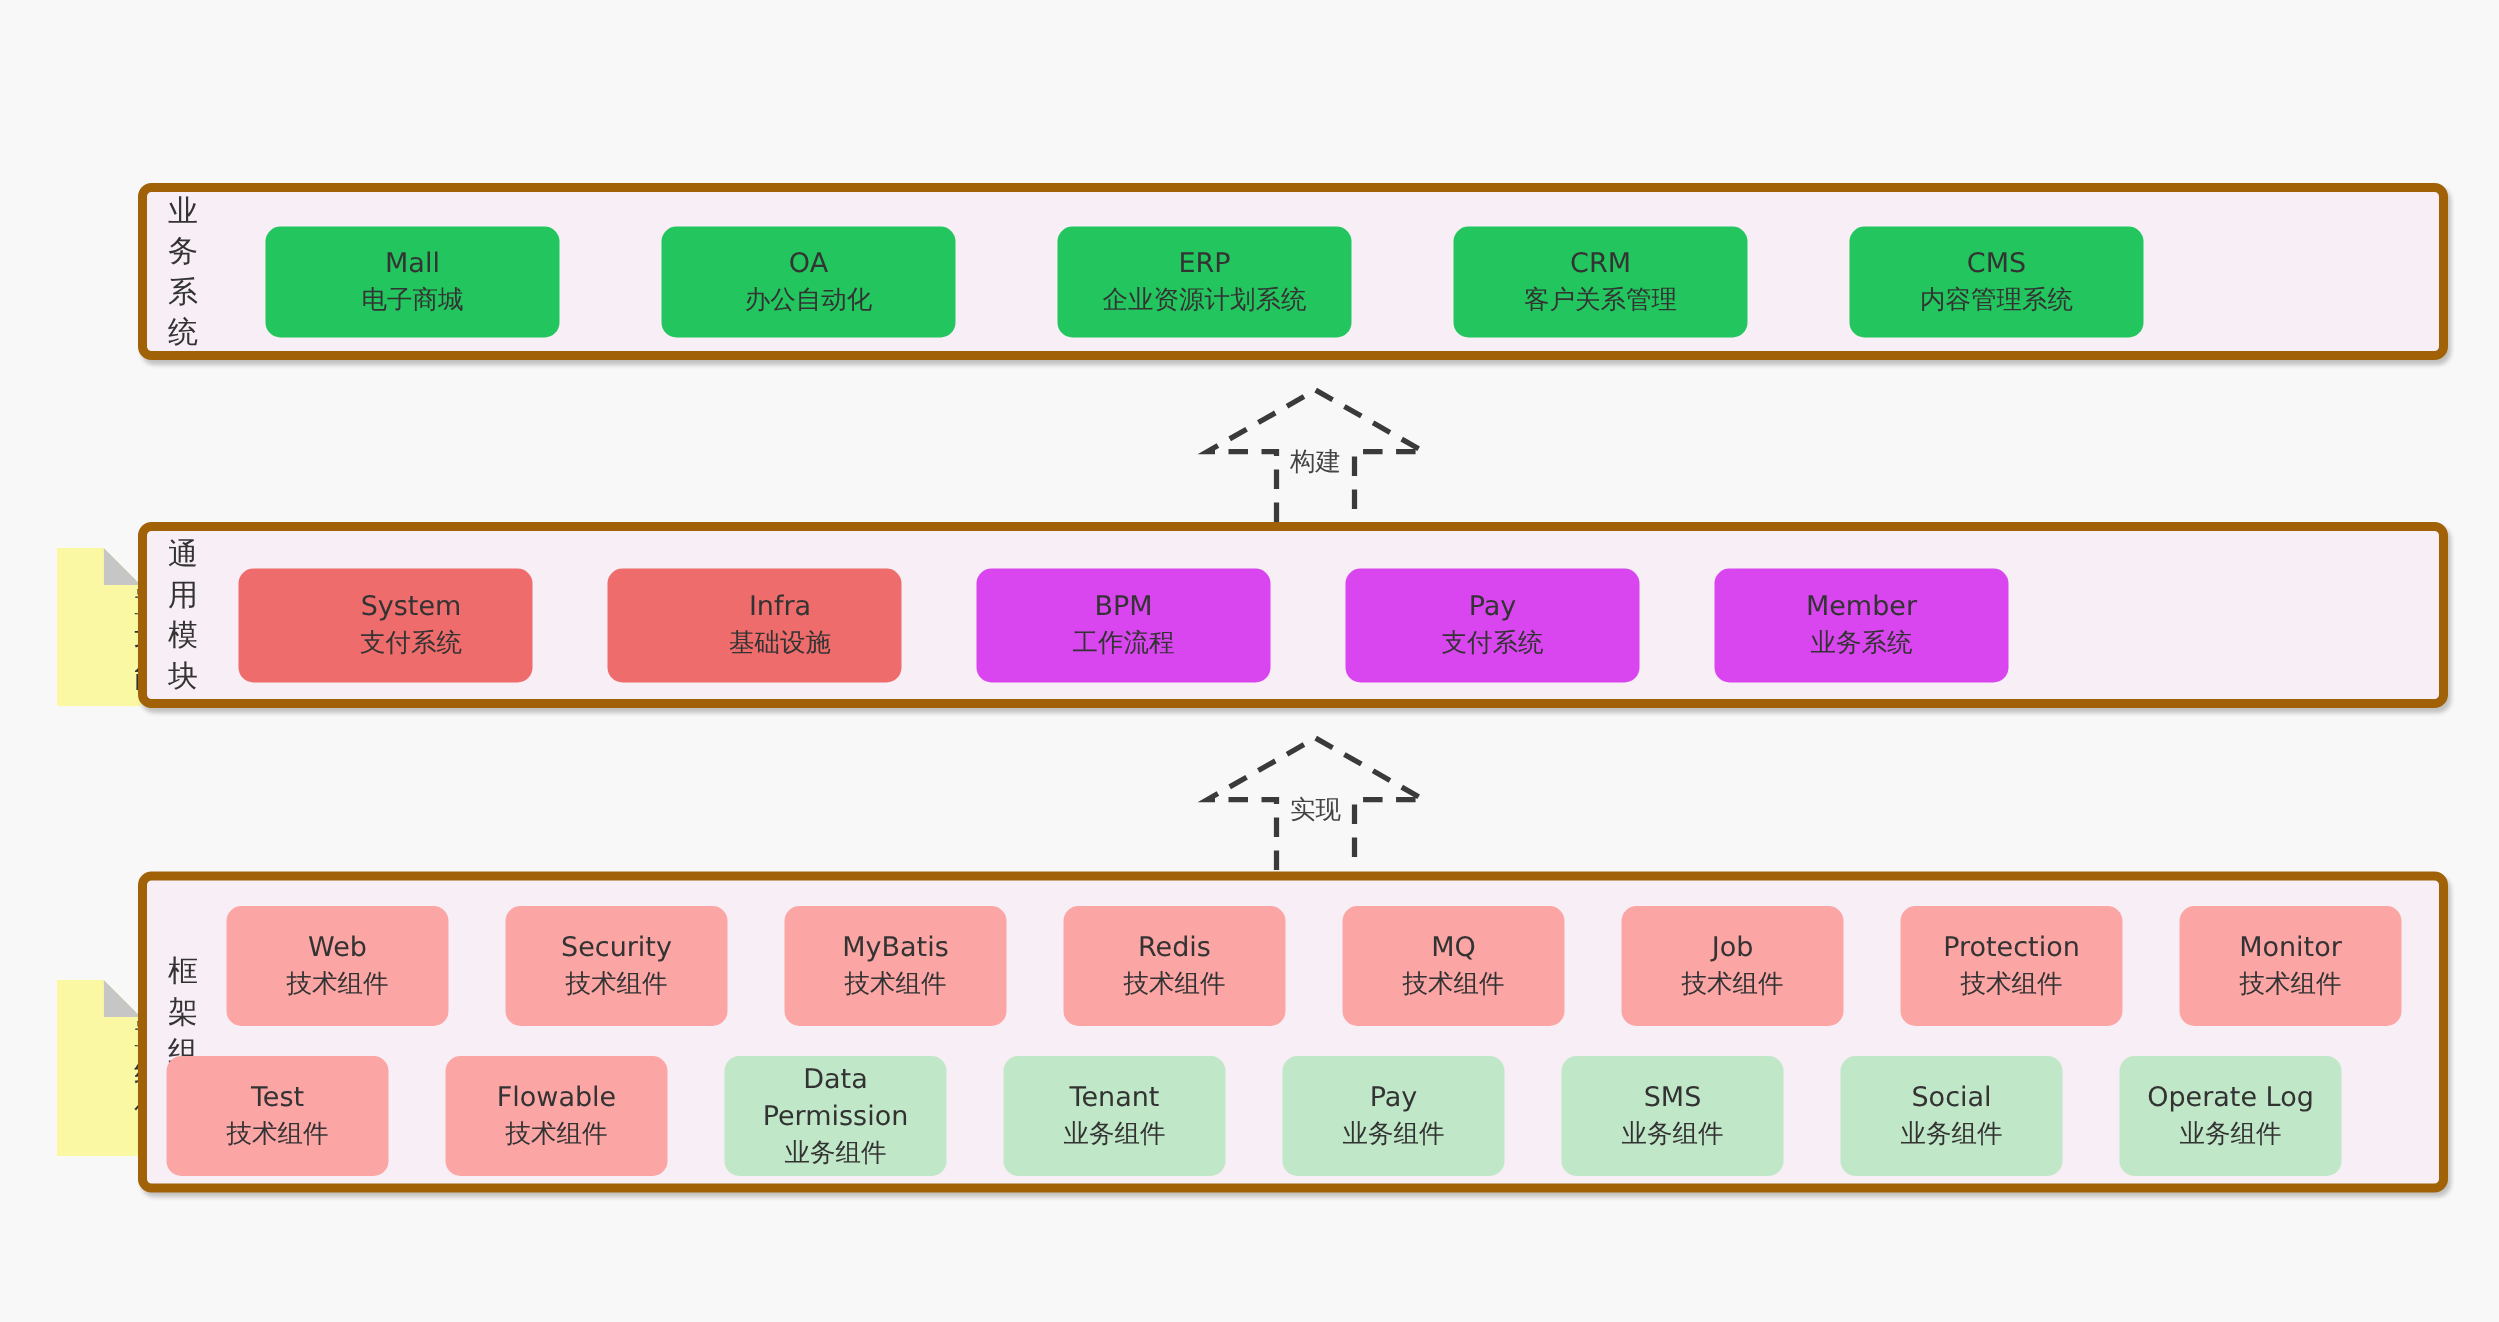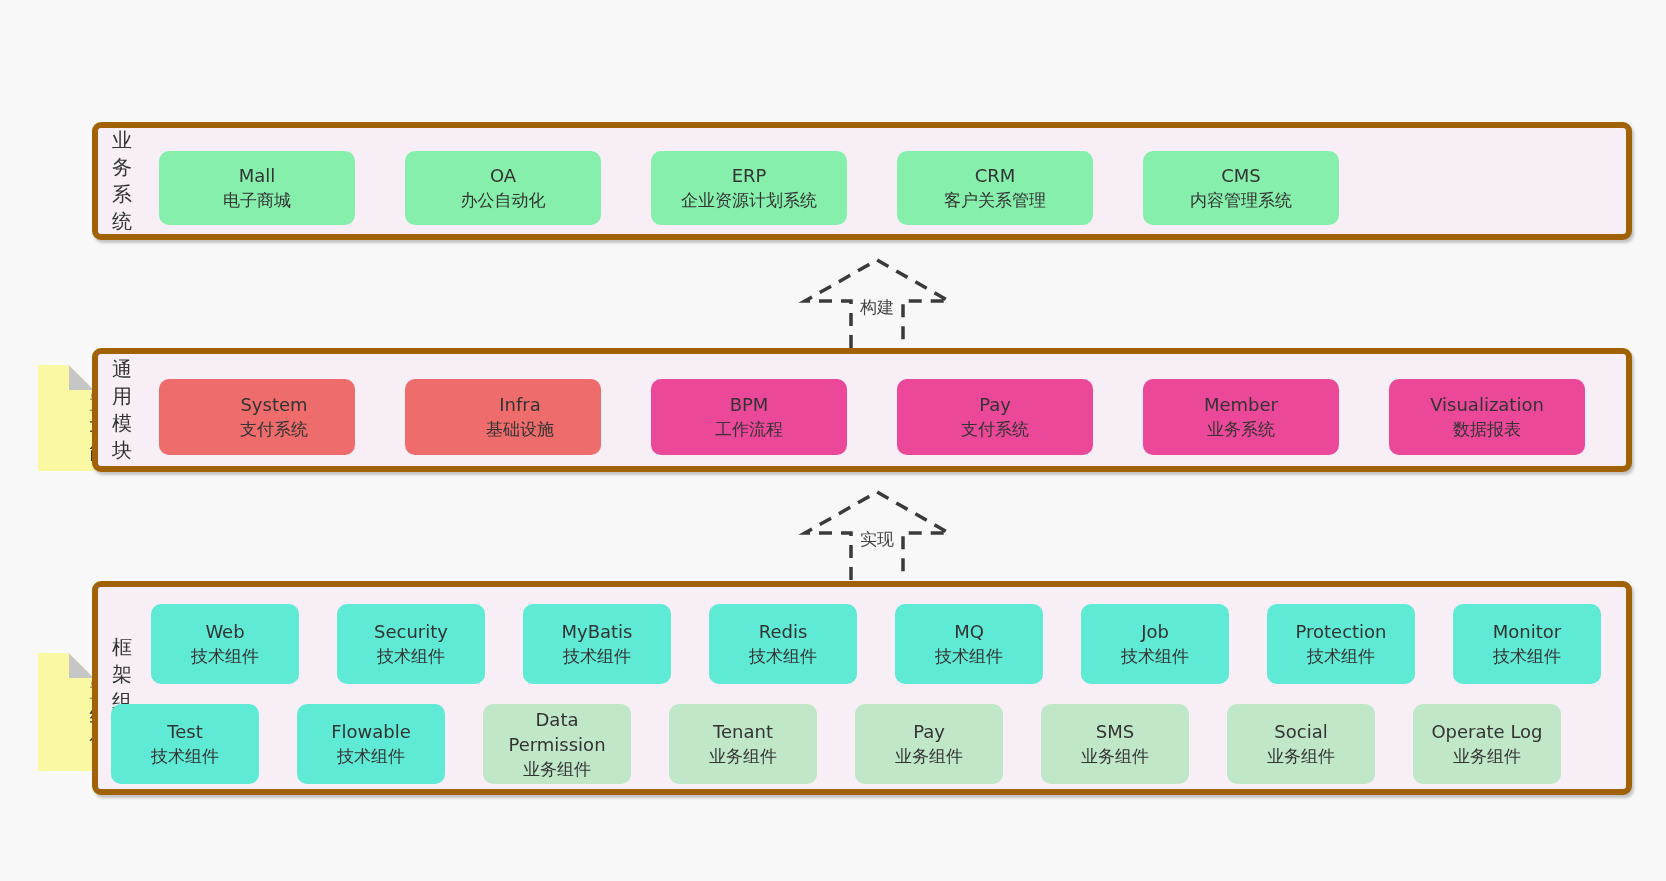--- a/index.html
+++ b/index.html
@@ -36,24 +36,24 @@
   .box{
     border-radius:10px;display:flex;flex-direction:column;
     align-items:center;justify-content:center;
     text-align:center;box-sizing:border-box;padding:0 10px;flex:0 0 auto;
   }
   .box-6{width:196px;height:74px;}
   .box-mod{height:76px;}
   .box-8{width:148px;height:80px;}
   .box-name{font-size:18px;line-height:25px;}
   .box-desc{font-size:17px;line-height:25px;}
-  .blue{background:#86efac;}
+  .blue{background:#22c55e;margin-left:18px;}
   .red{background:#ef6c6c;padding-left:44px;}
-  .pink{background:#ec4899;}
-  .gdark{background:#5eead4;}
+  .pink{background:#d946ef;}
+  .gdark{background:#fca5a5;}
   .glight{background:#c0e7c7;}
 
   
   .note{
     position:absolute;left:38px;width:56px;background:#fbf8a3;
     clip-path:polygon(0 0,calc(100% - 25px) 0,100% 25px,100% 100%,0 100%);
     z-index:0;
   }
   .note-1{top:365px;height:106px;}
   .note-2{top:653px;height:118px;}
@@ -139,24 +139,20 @@
         <div class="box-desc">工作流程</div>
       </div>
       <div class="box box-6 box-mod pink">
         <div class="box-name">Pay</div>
         <div class="box-desc">支付系统</div>
       </div>
       <div class="box box-6 box-mod pink">
         <div class="box-name">Member</div>
         <div class="box-desc">业务系统</div>
       </div>
-      <div class="box box-6 box-mod pink">
-        <div class="box-name">Visualization</div>
-        <div class="box-desc">数据报表</div>
-      </div>
     </div>
   </div>
 
   <div class="arrow arrow-2">
     <svg width="160" height="94" viewBox="0 0 160 94">
       <path d="M54,92 L54,45 L8,45 L80,4 L152,45 L106,45 L106,92" fill="none" stroke="#3a3a3a" stroke-width="3.5" stroke-dasharray="13,9"></path>
     </svg>
     <div class="arrow-label">实现</div>
   </div>
 

